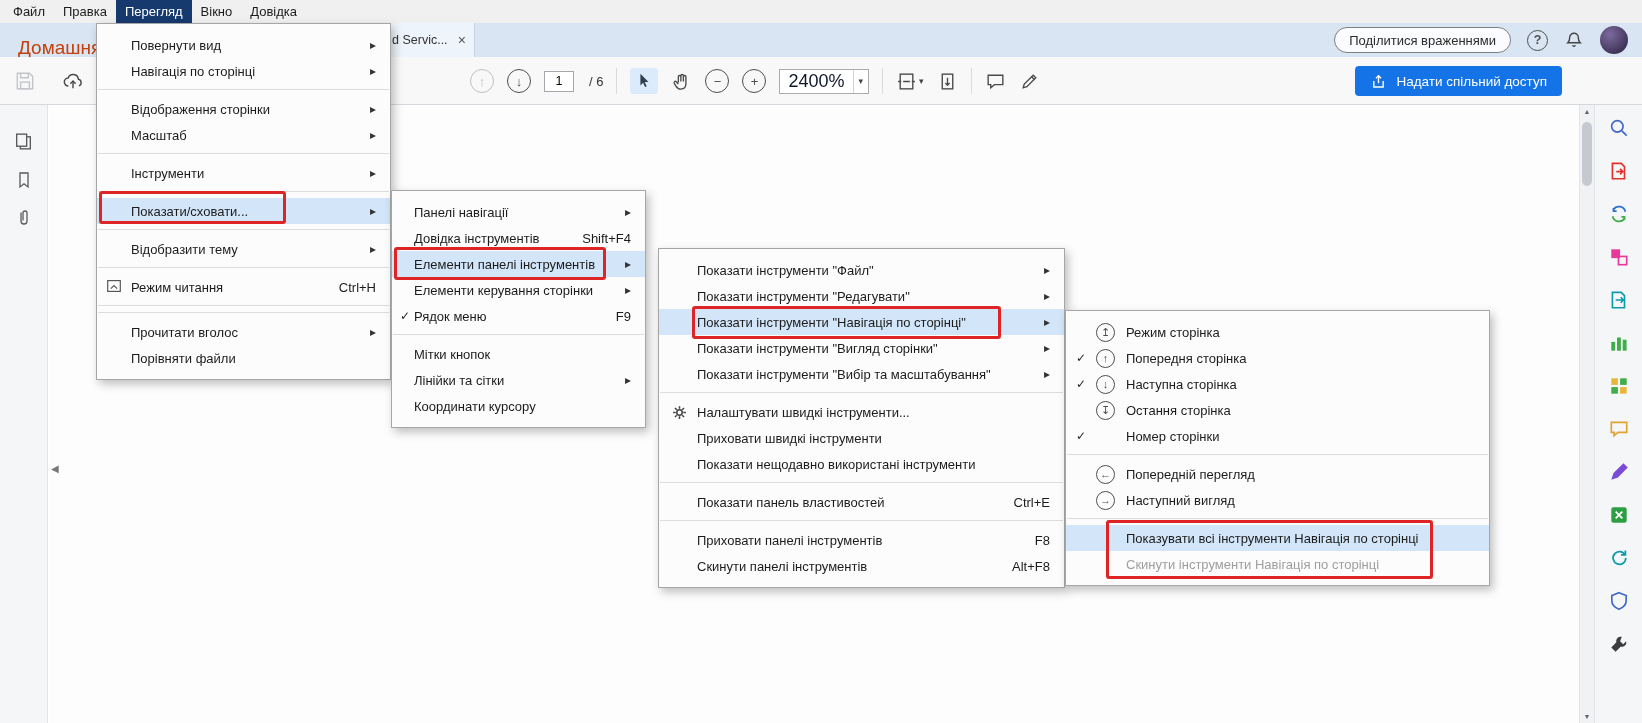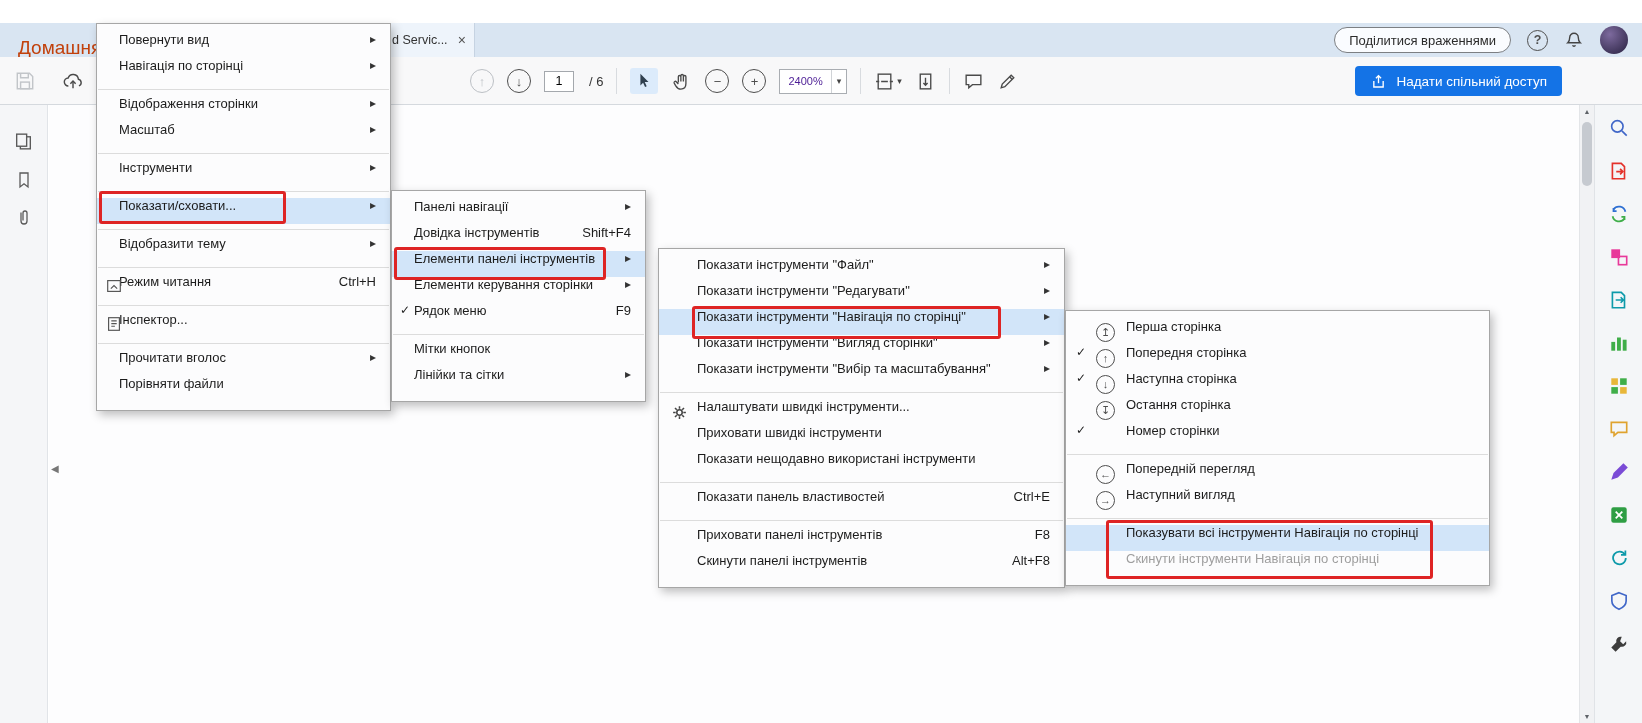--- a/index.html
+++ b/index.html
@@ -28,21 +28,21 @@
   .tb-left{position:absolute;left:14px;top:0;height:48px;display:flex;align-items:center;gap:26px}
   .tb-center{position:absolute;left:470px;top:0;height:48px;display:flex;align-items:center;gap:13px}
   .circle-btn{width:24px;height:24px;border:1.5px solid #4e4e4e;border-radius:50%;display:flex;align-items:center;justify-content:center;font-size:13px;color:#4e4e4e;background:transparent}
   .circle-btn.disabled{border-color:#bcc0c5;color:#bcc0c5}
   .page-input{width:30px;height:21px;border:1px solid #a4a8ad;background:#fff;text-align:center;font-size:12.5px;font-family:inherit}
   .page-total{font-size:13px;color:#333;padding-left:2px}
   .vd{width:1px;height:26px;background:#d8dbdf}
   .ticon{display:block}
   .sel-tool{width:28px;height:26px;background:#dcebfb;border-radius:3px;display:flex;align-items:center;justify-content:center}
   .zc{height:25px;border:1px solid #a9adb2;background:#fff;display:flex;align-items:center}
-  .zc .zval{padding:0 8px;font-size:11px;color:#4c1d95}
+  .zc .zval{padding:0 8px;font-size:18px;color:#0f172a}
   .zc .zdiv{width:1px;height:100%;background:#d0d3d7}
   .zc .caret{padding:0 5px;font-size:9px;color:#444}
   .dd-caret{font-size:9px;color:#444;margin-left:2px}
   .share-btn{position:absolute;right:80px;top:9px;height:30px;background:#1473e6;color:#fff;border:none;border-radius:4px;display:flex;align-items:center;gap:9px;padding:0 15px;font-size:13.5px;font-family:inherit}
 
   
   .main{position:absolute;left:0;top:105px;right:0;bottom:0}
   .lsb{position:absolute;left:0;top:0;bottom:0;width:48px;background:#f5f6f8;border-right:1px solid #e1e4e8;display:flex;flex-direction:column;align-items:center;padding-top:26px;gap:18px}
   .docarea{position:absolute;left:49px;right:63px;top:0;bottom:0;background:#fdfdfe}
   .collapse{position:absolute;left:51px;top:358px;font-size:10px;color:#777;z-index:5}
@@ -52,21 +52,21 @@
   .vs-down{position:absolute;bottom:3px;left:0;right:0;text-align:center;font-size:7px;color:#5f6368}
   .rsb{position:absolute;right:0;top:0;bottom:0;width:48px;background:#f4f6f8;border-left:1px solid #e0e3e7;display:flex;flex-direction:column;align-items:center;padding-top:10px;gap:17px}
   .rsb .tool{width:26px;height:26px;display:flex;align-items:center;justify-content:center}
 
   
   .menu{position:absolute;background:#fcfcfd;border:1px solid #a6a6a6;box-shadow:3px 4px 9px rgba(0,0,0,.25);padding:8px 0;z-index:40;font-size:13px;color:#1c1c1c}
   #menu-view{left:96px;top:23px;width:295px}
   #menu-showhide{left:391px;top:190px;width:255px}
   #menu-toolbaritems{left:658px;top:248px;width:407px}
   #menu-pagenav{left:1065px;top:310px;width:425px}
-  .mi{height:26px;display:flex;position:relative;padding:0 14px 0 22px;white-space:nowrap}
+  .mi{height:26px;display:flex;align-items:center;position:relative;padding:0 14px 0 34px;white-space:nowrap}
   #menu-showhide .mi{padding-left:22px}
   #menu-toolbaritems .mi{padding-left:38px}
   #menu-pagenav .mi{padding-left:60px}
   .mi .sc{margin-left:auto;padding-left:36px;color:#1c1c1c}
   .mi .sub{margin-left:auto;font-size:12px;color:#333}
   .mi.hl{background:#d2e5f9}
   .mi.dis{color:#9e9e9e}
   .chk{position:absolute;left:8px;font-size:12px;color:#222}
   #menu-pagenav .chk{left:10px}
   .cic{position:absolute;left:30px;top:3.5px;width:19px;height:19px;border:1.5px solid #4e4e4e;border-radius:50%;display:flex;align-items:center;justify-content:center;font-size:11px;color:#4e4e4e}
@@ -81,20 +81,27 @@
   #rb3{left:692px;top:306px;width:309px;height:33px}
   #rb4{left:1106px;top:520px;width:327px;height:59px}
 
   svg{display:block}
 </style>
 </head>
 <body>
 
 <div class="app">
 
+  <div class="menubar">
+    <div class="mb-item">Файл</div>
+    <div class="mb-item">Правка</div>
+    <div class="mb-item active">Перегляд</div>
+    <div class="mb-item">Вікно</div>
+    <div class="mb-item">Довідка</div>
+  </div>
 
   <div class="tabbar">
     <div class="home-tab">Домашня с</div>
     <div class="doc-tab">
       <span class="doc-tab-label">d Servic...</span>
       <span class="doc-tab-close">×</span>
     </div>
     <div class="tr-cluster">
       <div class="pill">Поділитися враженнями</div>
       <div class="help">?</div>
@@ -337,29 +344,20 @@
       <span class="micon">
           <svg width="18" height="18" viewBox="0 0 20 20" fill="none" stroke="#555" stroke-width="1.3">
             <rect x="3" y="4" width="14" height="12"></rect>
             <path d="M6.5 13 10 9.5 13.5 13"></path>
           </svg>
         </span>
       <span class="lbl">Режим читання</span>
         <span class="sc">Ctrl+H</span>
     </div>
     <div class="msep"></div>
-    <div class="mi">
-      <span class="micon">
-          <svg width="18" height="18" viewBox="0 0 20 20" fill="none" stroke="#555" stroke-width="1.3">
-            <rect x="4" y="3" width="12" height="14"></rect>
-            <path d="M7 6.5h6M7 9.5h6M7 12.5h4"></path>
-          </svg>
-        </span>
-      <span class="lbl">Інспектор...</span>
-    </div>
     <div class="msep"></div>
     <div class="mi">
         <span class="lbl">Прочитати вголос</span>
         <span class="sub">▸</span>
       </div>
     <div class="mi">
         <span class="lbl">Порівняти файли</span>
       </div>
   </div>
 
@@ -385,20 +383,23 @@
         <span class="lbl">Рядок меню</span>
         <span class="sc">F9</span>
       </div>
     <div class="msep"></div>
     <div class="mi">
         <span class="lbl">Мітки кнопок</span>
       </div>
     <div class="mi">
         <span class="lbl">Лінійки та сітки</span>
         <span class="sub">▸</span>
+      </div>
+    <div class="mi">
+        <span class="lbl">Координати курсору</span>
       </div>
   </div>
 
   <div class="menu" id="menu-toolbaritems">
     <div class="mi">
         <span class="lbl">Показати інструменти "Файл"</span>
         <span class="sub">▸</span>
       </div>
     <div class="mi">
         <span class="lbl">Показати інструменти "Редагувати"</span>
@@ -444,21 +445,21 @@
       </div>
     <div class="mi">
         <span class="lbl">Скинути панелі інструментів</span>
         <span class="sc">Alt+F8</span>
       </div>
   </div>
 
   <div class="menu" id="menu-pagenav">
     <div class="mi">
         <span class="cic">↥</span>
-        <span class="lbl">Перша сторінка</span>
+        <span class="lbl">Режим сторінка</span>
       </div>
     <div class="mi">
         <span class="chk">✓</span>
         <span class="cic">↑</span>
         <span class="lbl">Попередня сторінка</span>
       </div>
     <div class="mi">
         <span class="chk">✓</span>
         <span class="cic">↓</span>
         <span class="lbl">Наступна сторінка</span>

